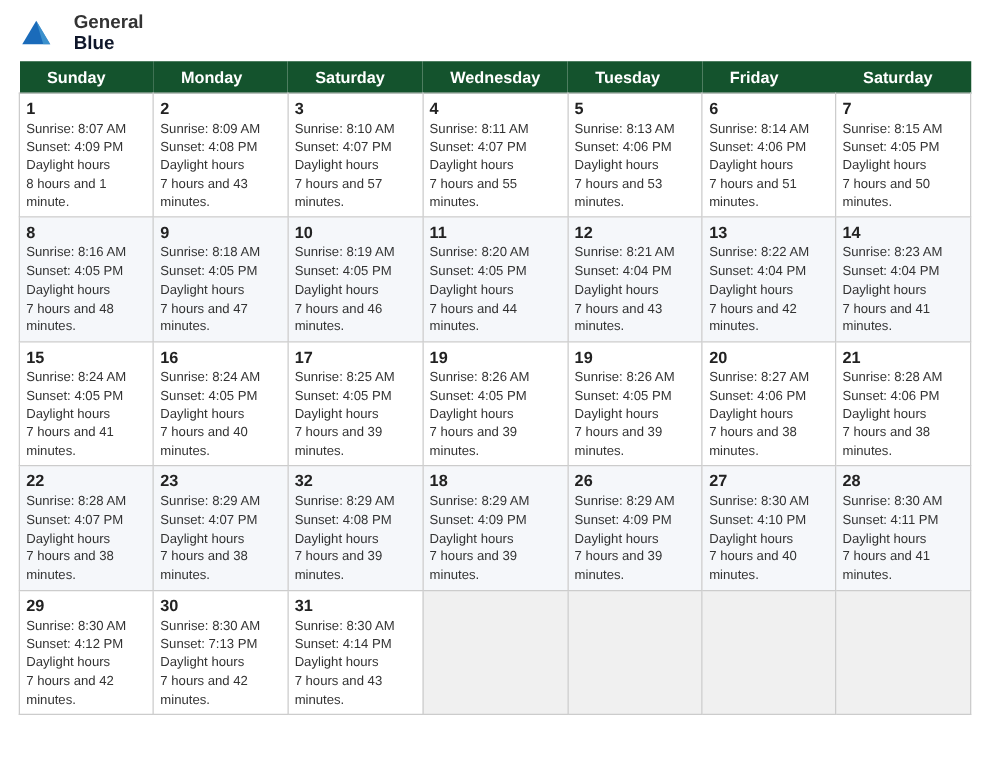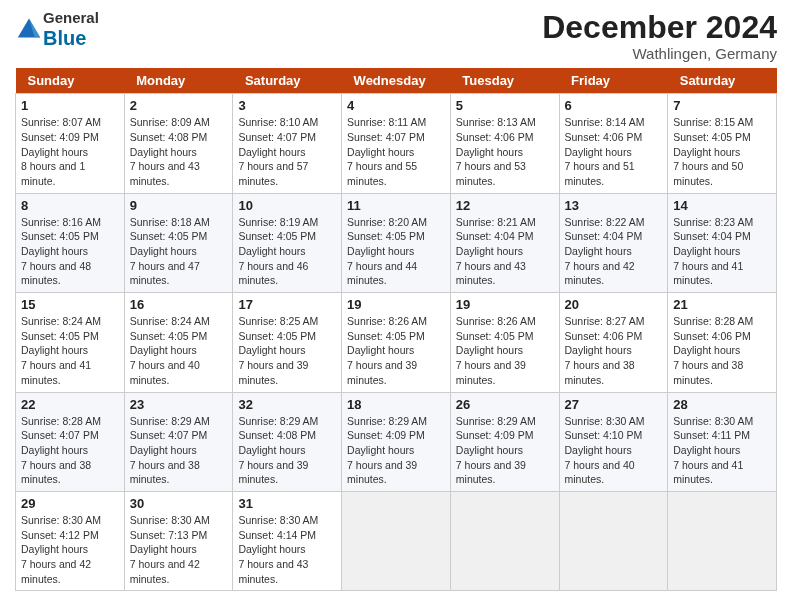--- a/index.html
+++ b/index.html
@@ -12,36 +12,36 @@
     }
     .header-row {
       display: flex;
       align-items: flex-start;
       justify-content: space-between;
       margin-bottom: 6px;
     }
     .logo {
       display: flex;
       align-items: center;
-      gap: 0;
+      gap: 16px;
     }
     .logo-text {
       display: flex;
       flex-direction: column;
       line-height: 1.1;
     }
     .logo-general {
       font-size: 15px;
       font-weight: bold;
       color: #333;
     }
     .logo-blue {
-      font-size: 20px;
+      font-size: 15px;
       font-weight: bold;
-      color: #0369a1;
+      color: #0f172a;
     }
     .logo-icon {
       width: 28px;
       height: 28px;
     }
     .title-block {
       text-align: right;
     }
     .month-title {
       font-size: 32px;
@@ -52,24 +52,24 @@
     .location-subtitle {
       font-size: 15px;
       color: #555;
     }
     .calendar-table {
       width: 100%;
       border-collapse: collapse;
       font-size: 10.5px;
     }
     .calendar-table th {
-      background-color: #c2410c;
+      background-color: #14532d;
       color: #fff;
       text-align: left;
-      padding: 5px 12px;
+      padding: 5px 22px;
       font-size: 13px;
       font-weight: bold;
     }
     .calendar-table td {
       border: 1px solid #ccc;
       vertical-align: top;
       padding: 4px 5px;
       width: calc(100% / 7);
       min-height: 80px;
       height: 80px;
@@ -102,24 +102,20 @@
   <div class="logo">
     <svg class="logo-icon" viewBox="0 0 40 40">
       <polygon points="20,5 36,32 4,32" fill="#1a6bba"></polygon>
       <polygon points="20,5 36,32 28,32" fill="#4a9fd4" opacity="0.7"></polygon>
     </svg>
     <div class="logo-text">
       <span class="logo-general">General</span>
       <span class="logo-blue">Blue</span>
     </div>
   </div>
-  <div class="title-block">
-    <div class="month-title">December 2024</div>
-    <div class="location-subtitle">Wathlingen, Germany</div>
-  </div>
 </div>
 
 <table class="calendar-table">
   <thead>
     <tr>
     <th>Sunday</th>
         <th>Monday</th>
         <th>Saturday</th>
         <th>Wednesday</th>
         <th>Tuesday</th>

